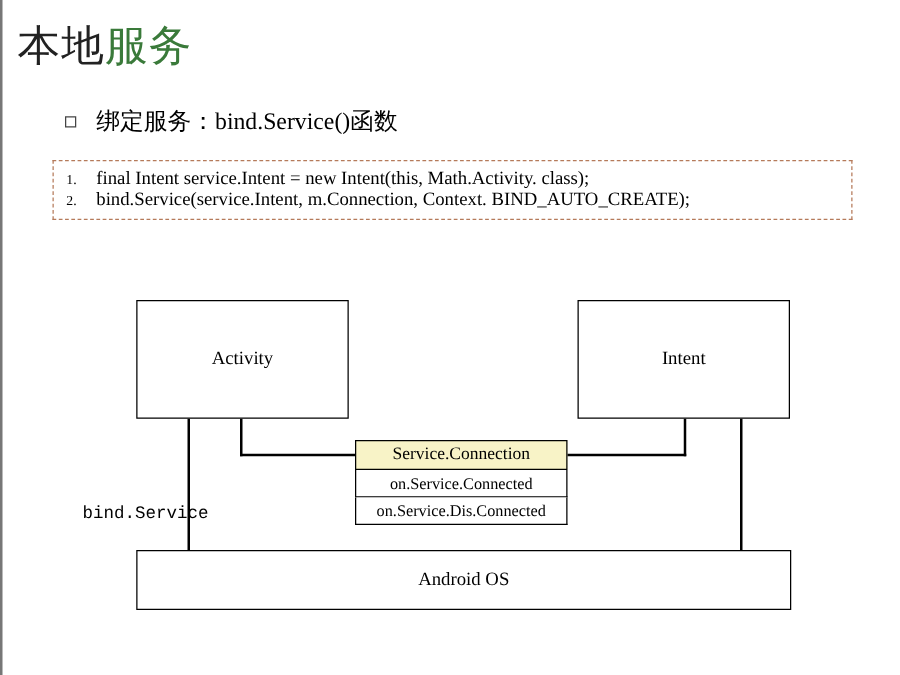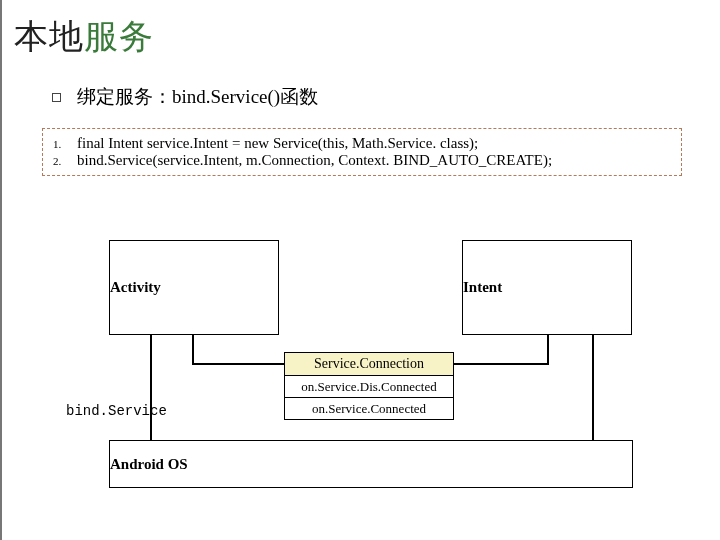--- a/index.html
+++ b/index.html
@@ -52,22 +52,22 @@
     height: 280px;
   }
   .box {
     position: absolute;
     background: #fff;
     border: 1.5px solid #000;
     font-family: "Times New Roman", serif;
     font-size: 15px;
     display: flex;
     align-items: center;
+    justify-content: center;
     text-align: center;
-    font-weight: bold;
   }
   .activity { left: 47px; top: 10px; width: 170px; height: 95px; }
   .service  { left: 400px; top: 10px; width: 170px; height: 95px; }
   .svcconn-group {
     position: absolute;
     left: 222px;
     top: 122px;
     width: 170px;
   }
   .svcconn-head {
@@ -113,21 +113,21 @@
 </div>
 
 <div class="subtitle-row">
   <span class="bullet"></span>
   <span>绑定服务：bind.Service()函数</span>
 </div>
 
 <div class="code-box">
   <div class="code-line">
     <span class="code-num">1.</span>
-    <span class="code-txt">final Intent service.Intent = new Service(this, Math.Service. class);</span>
+    <span class="code-txt">final Intent service.Intent = new Intent(this, Math.Activity. class);</span>
   </div>
   <div class="code-line">
     <span class="code-num">2.</span>
     <span class="code-txt">bind.Service(service.Intent, m.Connection, Context. BIND_AUTO_CREATE);</span>
   </div>
 </div>
 
 <div class="diagram">
 
   <div class="box activity">
@@ -136,24 +136,24 @@
 
   <div class="box service">
     <span>Intent</span>
   </div>
 
   <div class="svcconn-group">
     <div class="svcconn-head">
       <span>Service.Connection</span>
     </div>
     <div class="svcconn-row">
-      <span>on.Service.Dis.Connected</span>
+      <span>on.Service.Connected</span>
     </div>
     <div class="svcconn-row">
-      <span>on.Service.Connected</span>
+      <span>on.Service.Dis.Connected</span>
     </div>
   </div>
 
   <div class="box androidos">
     <span>Android OS</span>
   </div>
 
   <div class="bind-label">
     <span>bind.Service</span>
   </div>

